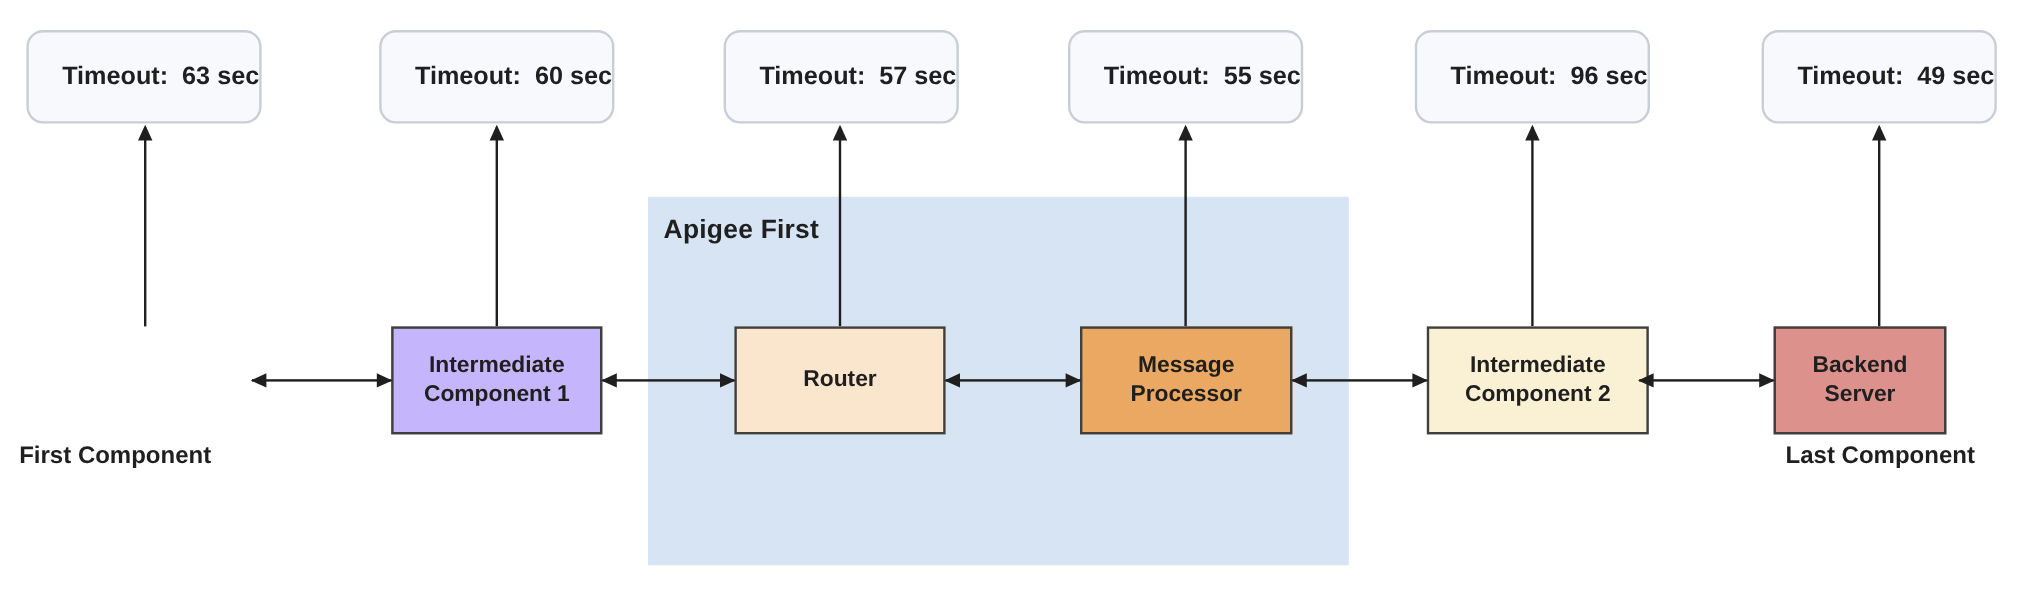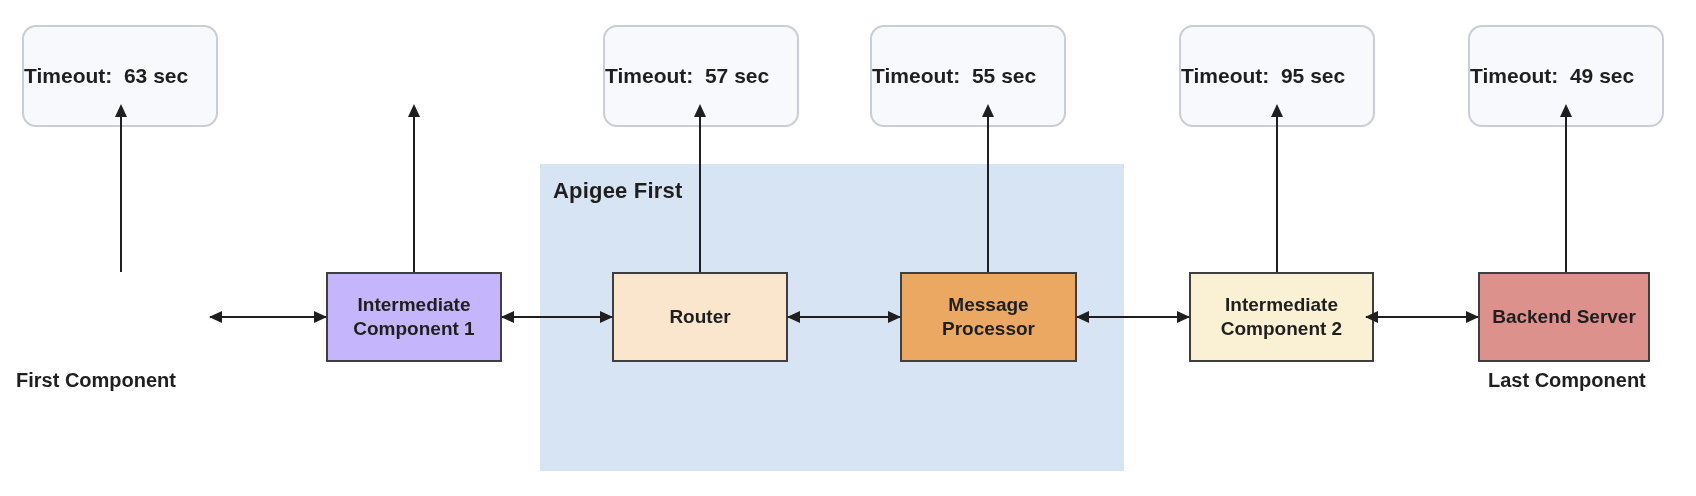--- a/index.html
+++ b/index.html
@@ -24,28 +24,28 @@
     left: 13px; top: 14px;
     font-size: 22px;
     font-weight: bold;
     letter-spacing: 0.2px;
   }
 
   
   .pill {
     position: absolute;
     top: 25px;
-    width: 196px; height: 102px;
+    width: 196px; height: 78px;
     background: #F7F9FC;
     border: 2px solid #C9CED6;
     border-radius: 14px;
     box-sizing: border-box;
     display: flex;
     align-items: center;
-    justify-content: flex-start;
+    justify-content: flex-end;
     font-size: 21px;
     font-weight: bold;
     white-space: pre;
   }
 
   
   .box {
     position: absolute;
     top: 272px;
     height: 90px;
@@ -117,23 +117,24 @@
 </head>
 <body>
 
 <div id="canvas">
 
   <div class="region" style="background-color: rgb(215, 228, 243);">
     <div class="region-label">Apigee First</div>
   </div>
 
   <div class="pill" style="left:22px"><span>Timeout:  63 sec</span></div>
+  <div class="pill" style="left:316px"><span>Timeout:  60 sec</span></div>
   <div class="pill" style="left:603px"><span>Timeout:  57 sec</span></div>
-  <div class="pill" style="left:870px"><span>Timeout:  55 sec</span></div>
-  <div class="pill" style="left:1179px"><span>Timeout:  95 sec</span></div>
+  <div class="pill" style="left:890px"><span>Timeout:  55 sec</span></div>
+  <div class="pill" style="left:1179px"><span>Timeout:  96 sec</span></div>
   <div class="pill" style="left:1468px"><span>Timeout:  49 sec</span></div>
 
   <div class="v-arrow" style="left:120px"></div>
   <div class="v-arrow" style="left:413px"></div>
   <div class="v-arrow" style="left:699px"></div>
   <div class="v-arrow" style="left:987px"></div>
   <div class="v-arrow" style="left:1276px"></div>
   <div class="v-arrow" style="left:1565px"></div>
 
   <div class="box" style="left: 326px; width: 176px; background-color: #c4b5fd;">
@@ -141,21 +142,21 @@
     </div>
   <div class="box" style="left: 612px; width: 176px; background-color: rgb(250, 229, 205);">
       <span class="box-label">Router</span>
     </div>
   <div class="box" style="left: 900px; width: 177px; background-color: rgb(234, 168, 99);">
       <span class="box-label">Message Processor</span>
     </div>
   <div class="box" style="left: 1189px; width: 185px; background-color: rgb(250, 240, 211);">
       <span class="box-label">Intermediate Component 2</span>
     </div>
-  <div class="box" style="left: 1478px; width: 172px; background-color: rgb(220, 145, 141);">
+  <div class="box" style="left: 1478px; width: 144px; background-color: rgb(220, 145, 141);">
       <span class="box-label">Backend Server</span>
     </div>
 
   <div class="h-arrow" style="left:210px;width:116px"></div>
   <div class="h-arrow" style="left:502px;width:110px"></div>
   <div class="h-arrow" style="left:788px;width:112px"></div>
   <div class="h-arrow" style="left:1077px;width:112px"></div>
   <div class="h-arrow" style="left:1366px;width:112px"></div>
 
   <div class="caption" style="left:16px">First Component</div>

